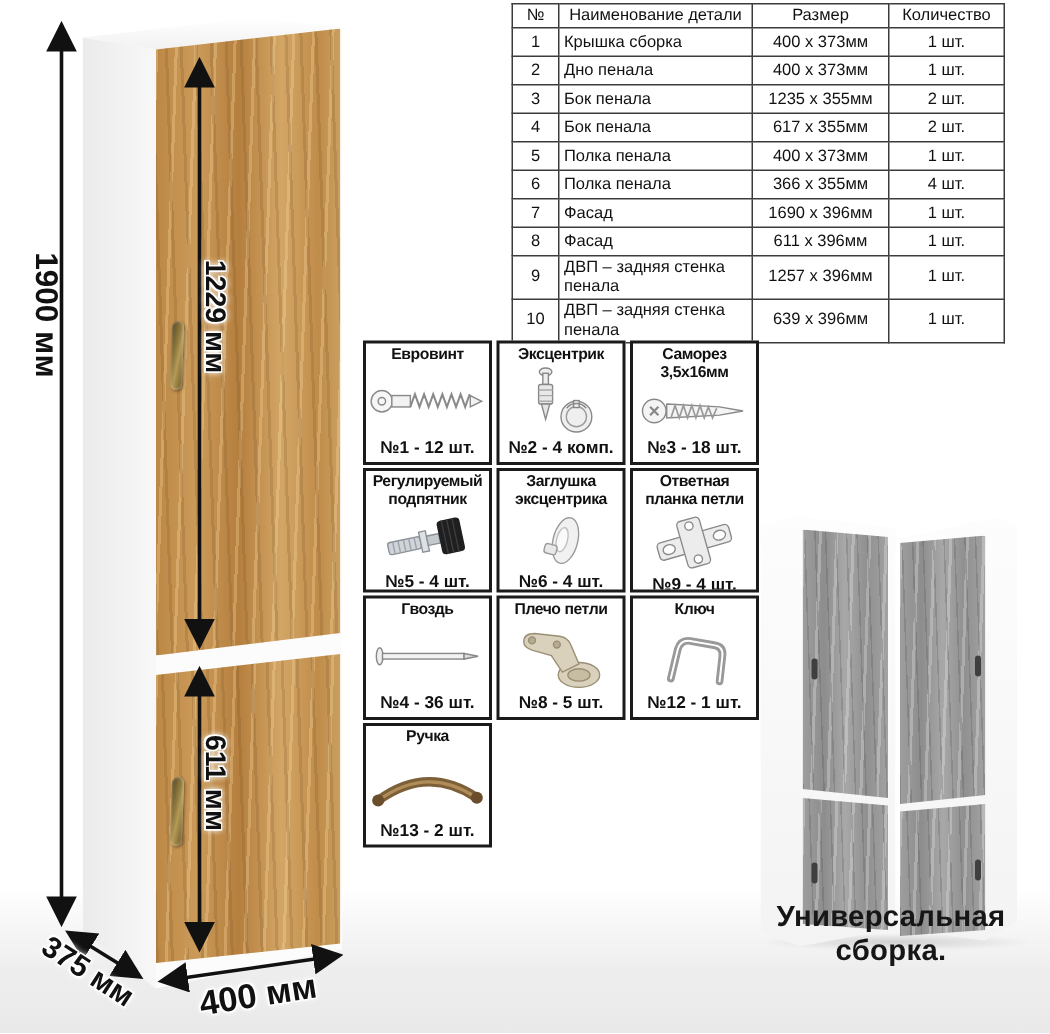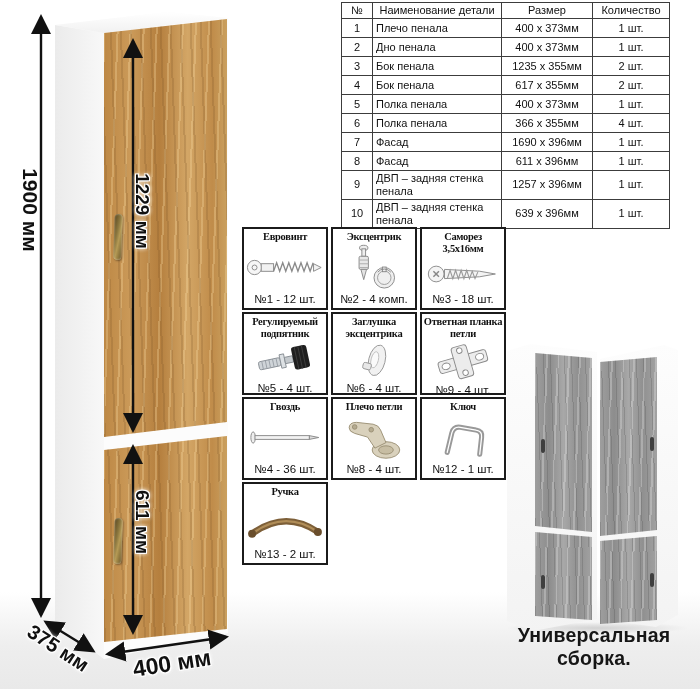--- a/index.html
+++ b/index.html
@@ -53,37 +53,37 @@
   .c-name{width:122px;text-align:left;}
   .c-size{width:84px;text-align:center;}
   .c-qty{width:70px;text-align:center;}
 
   
   #hw{left:242px;top:227px;width:268px;z-index:4;display:grid;
       grid-template-columns:repeat(3,86px);grid-auto-rows:83px;column-gap:3px;row-gap:2px;}
   .hw-cell{border:2px solid #1b1b1b;background:#fff;box-sizing:border-box;
       display:flex;flex-direction:column;align-items:center;justify-content:space-between;
       padding:2px 1px 3px;overflow:hidden;}
-  .hw-title{font-weight:bold;font-size:10.5px;line-height:1.12;text-align:center;letter-spacing:-.3px;font-family:Liberation Serif, serif;}
-  .hw-count{font-weight:normal;font-size:11.5px;white-space:nowrap;}
+  .hw-title{font-weight:bold;font-size:10.5px;line-height:1.12;text-align:center;letter-spacing:-.3px;}
+  .hw-count{font-weight:bold;font-size:11.5px;white-space:nowrap;}
   .hw-icon{flex:1;display:flex;align-items:center;justify-content:center;}
 
   
   .gcab{z-index:1;}
   .gwood{position:absolute;
     background:
       repeating-linear-gradient(88deg, rgba(58,58,58,.20) 0 1px, rgba(58,58,58,0) 1px 7px),
       repeating-linear-gradient(92deg, rgba(255,255,255,.25) 0 2px, rgba(255,255,255,0) 2px 11px),
       linear-gradient(90deg,#9e9e9e,#8d8d8d 25%,#a8a8a8 50%,#909090 75%,#a2a2a2);}
   .gbody{position:absolute;background:linear-gradient(180deg,#fdfdfd,#f3f3f3);}
   .ghandle{position:absolute;width:4px;height:14px;background:#3f3f3f;border-radius:2px;z-index:2;}
   .gshadow{position:absolute;height:12px;border-radius:50%;z-index:0;
     background:radial-gradient(ellipse at center,rgba(0,0,0,.14),rgba(0,0,0,0) 70%);}
 
-  #caption{left:488px;top:624px;width:212px;z-index:3;text-align:center;
+  #caption{left:488px;top:600px;width:212px;z-index:3;text-align:center;
     font-size:19.5px;font-weight:bold;color:#161616;letter-spacing:.2px;}
 </style>
 </head>
 <body>
 
 <div id="canvas">
 
   <div id="floor" class="abs"></div>
 
   <div class="abs cab-body"></div>
@@ -116,21 +116,21 @@
   <table id="parts" class="abs">
     <tbody>
         <tr>
       <th class="c-num">№</th>
       <th class="c-name">Наименование детали</th>
       <th class="c-size">Размер</th>
       <th class="c-qty">Количество</th>
     </tr>
     <tr>
           <td class="c-num">1</td>
-          <td class="c-name">Плечо пенала</td>
+          <td class="c-name">Крышка сборка</td>
           <td class="c-size">400 х 373мм</td>
           <td class="c-qty">1 шт.</td>
         </tr>
     <tr>
           <td class="c-num">2</td>
           <td class="c-name">Дно пенала</td>
           <td class="c-size">400 х 373мм</td>
           <td class="c-qty">1 шт.</td>
         </tr>
     <tr>
@@ -300,21 +300,21 @@
         <svg viewBox="0 0 66 50" width="62" height="46">
           <g stroke="#9a8f74" fill="#d9d1bc">
             <ellipse cx="46" cy="38" rx="15" ry="9"></ellipse>
             <ellipse cx="46" cy="38" rx="8" ry="4.5" fill="#c7bda3"></ellipse>
             <path d="M6 14 q0 -6 8 -6 l18 2 q6 1 8 6 l6 14 -12 6 -8 -12 -14 -4 q-6 -2 -6 -6 z"></path>
             <circle cx="12" cy="13" r="2.5" fill="#b5ab90"></circle>
             <circle cx="30" cy="16" r="2.5" fill="#b5ab90"></circle>
           </g>
         </svg>
       </div>
-      <div class="hw-count">№8 - 4 шт.</div>
+      <div class="hw-count">№8 - 5 шт.</div>
     </div>
 
     <div class="hw-cell">
       <div class="hw-title">Ключ</div>
       <div class="hw-icon">
         <svg viewBox="0 0 56 44" width="52" height="41">
           <path d="M11 38 L16 17 Q18 10 25 11 L42 14 Q49 15 48 22 L46 40" fill="none" stroke="#999" stroke-width="5.5" stroke-linecap="round" stroke-linejoin="round"></path>
           <path d="M11 38 L16 17 Q18 10 25 11 L42 14 Q49 15 48 22 L46 40" fill="none" stroke="#fff" stroke-width="1.4" stroke-linecap="round" stroke-linejoin="round"></path>
         </svg>
       </div>

